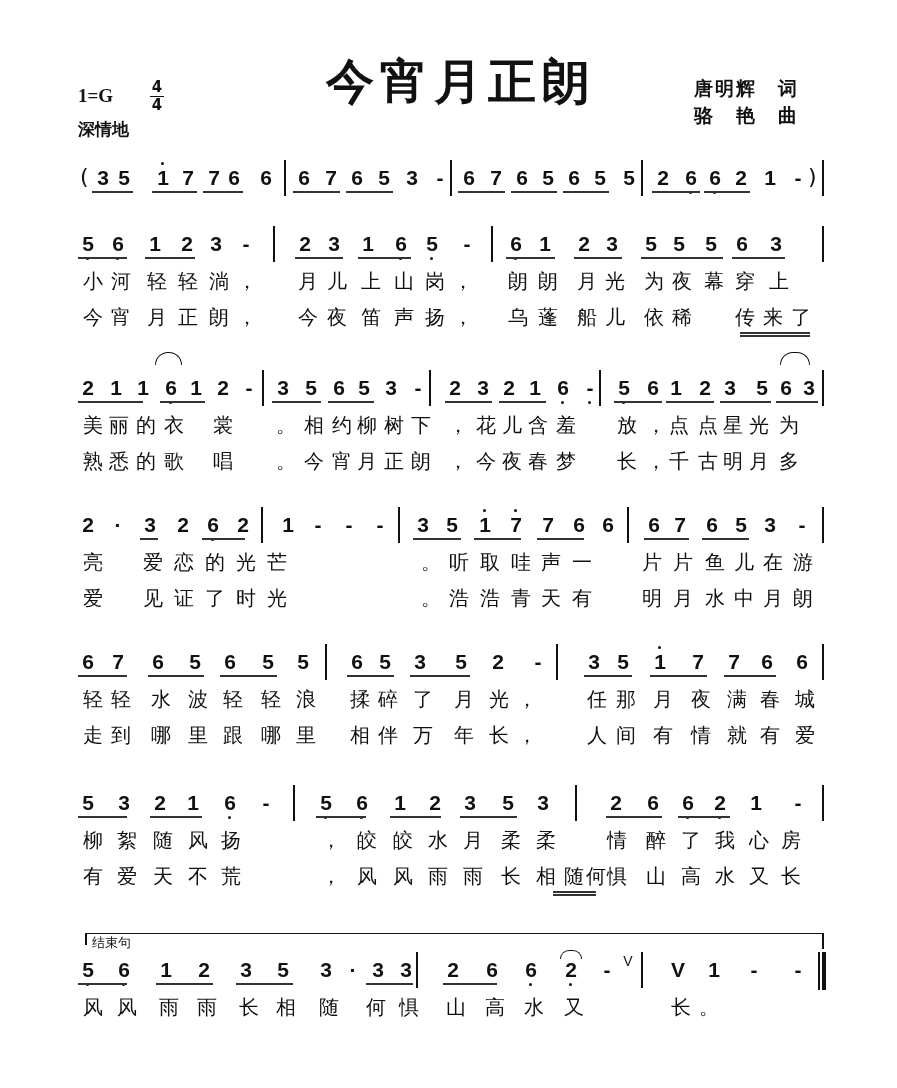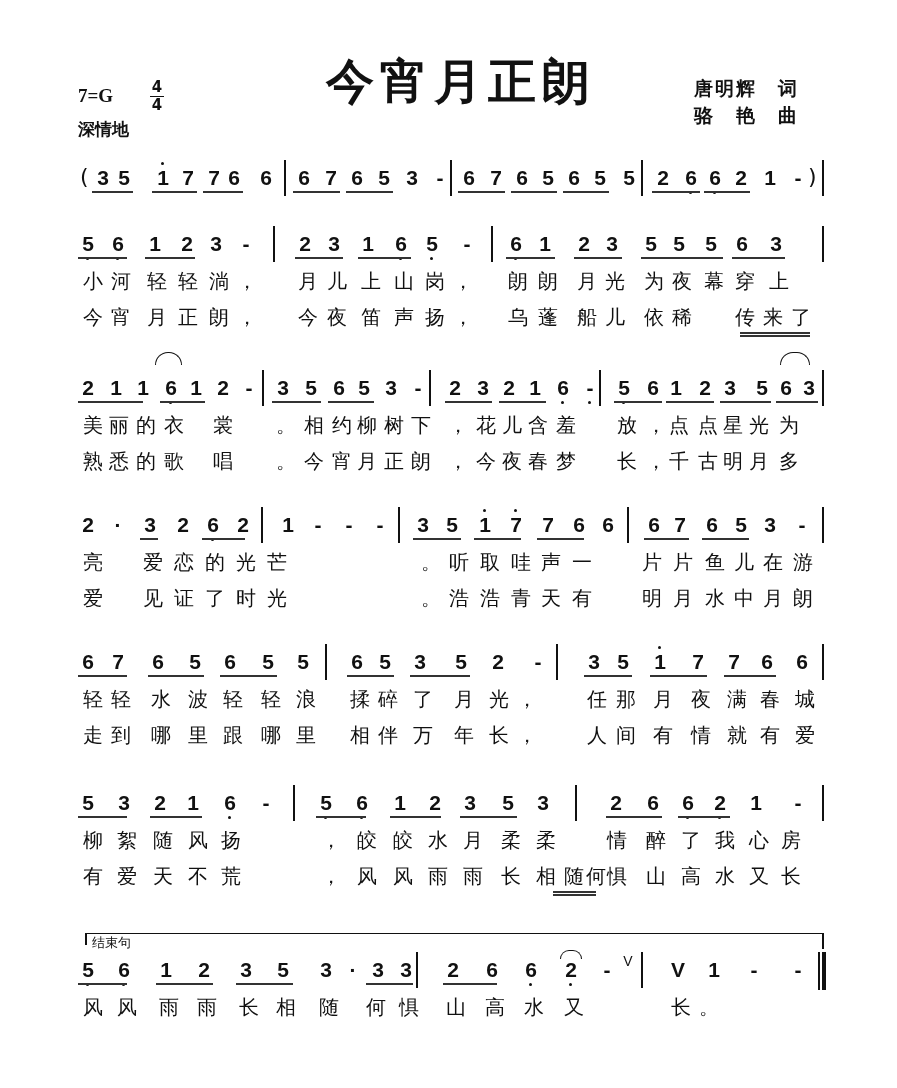--- a/index.html
+++ b/index.html
@@ -20,21 +20,21 @@
   .lyric { position:absolute; font-size:20px; width:22px; text-align:center; line-height:22px; }
   .paren { position:absolute; font-size:22px; }
   .tie { position:absolute; border:1.5px solid #111; border-bottom:none; border-radius:20px 20px 0 0; height:12px; }
   .bracket { position:absolute; border-top:1.5px solid #111; }
   .bracket-label { position:absolute; font-size:13px; }
 </style>
 </head>
 <body>
 
 <div class="abs title">今宵月正朗</div>
-<div class="abs key">7=G</div>
+<div class="abs key">1=G</div>
 <div class="abs ts">
   <div>4</div>
   <div class="line"></div>
   <div>4</div>
 </div>
 <div class="abs tempo">深情地</div>
 <div class="abs credit" style="top:76px">唐明辉　词</div>
 <div class="abs credit" style="top:103px">骆　艳　曲</div>
 
 <div id="score">

